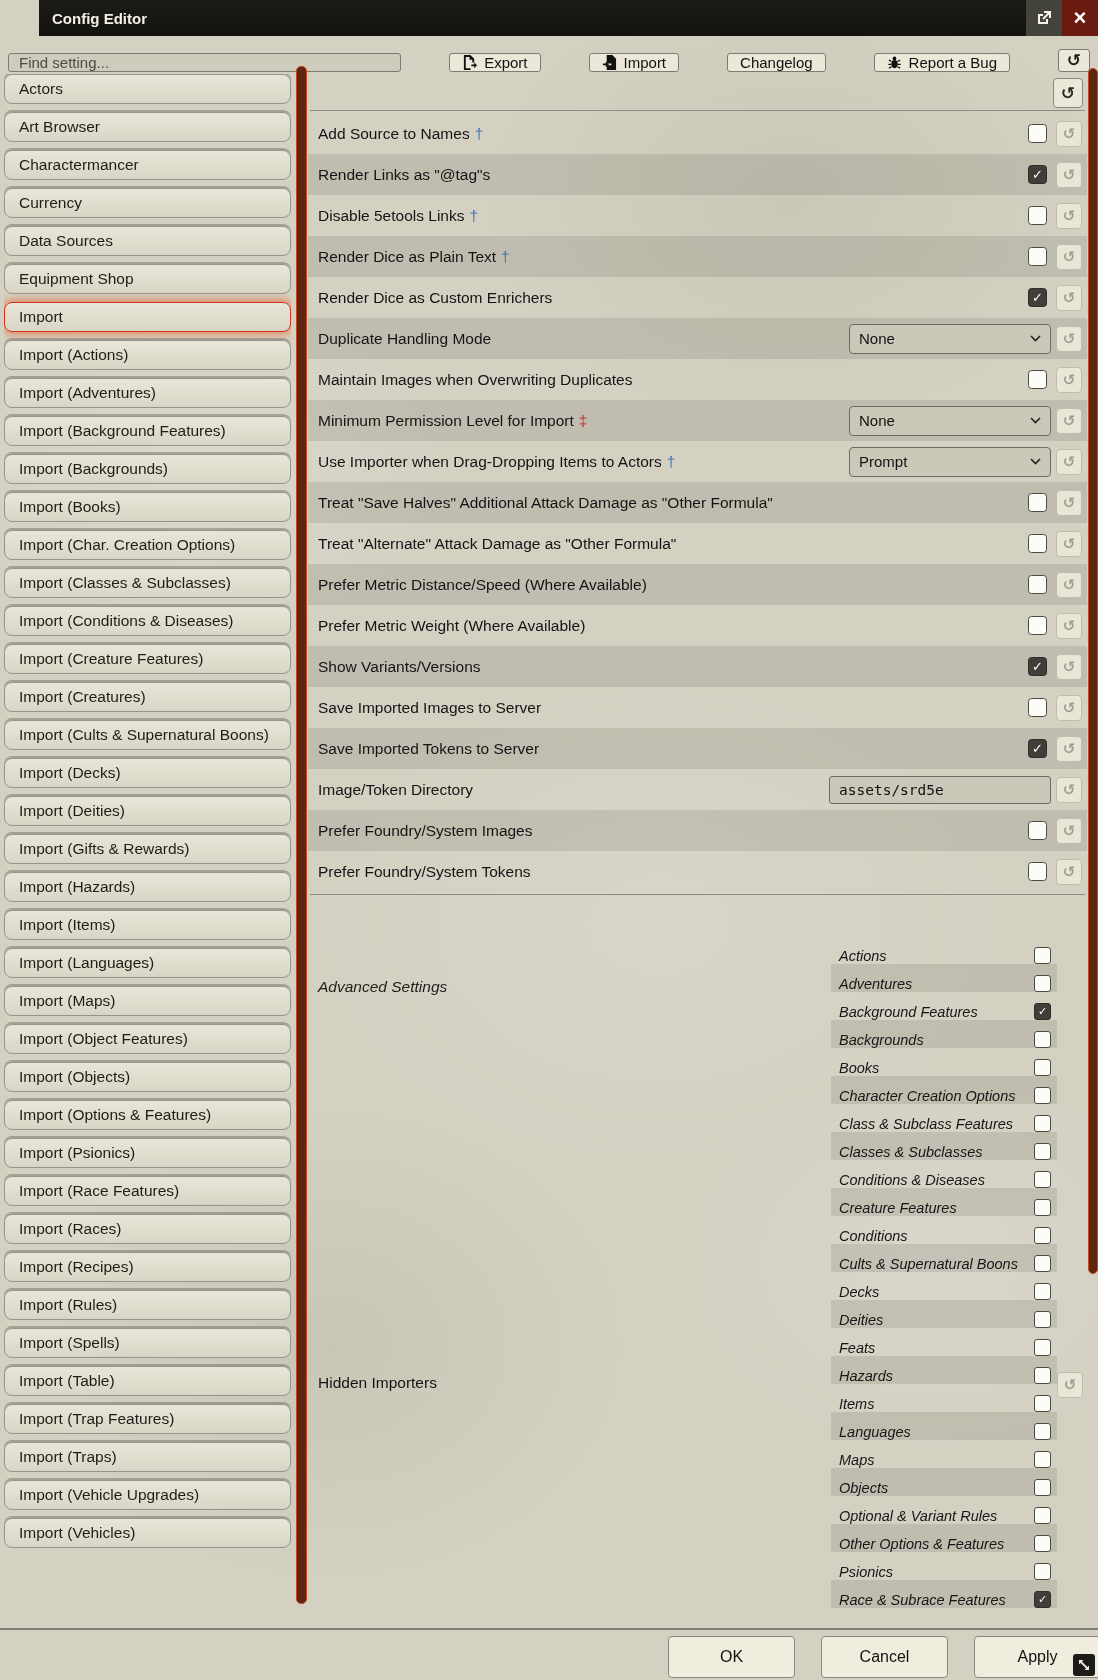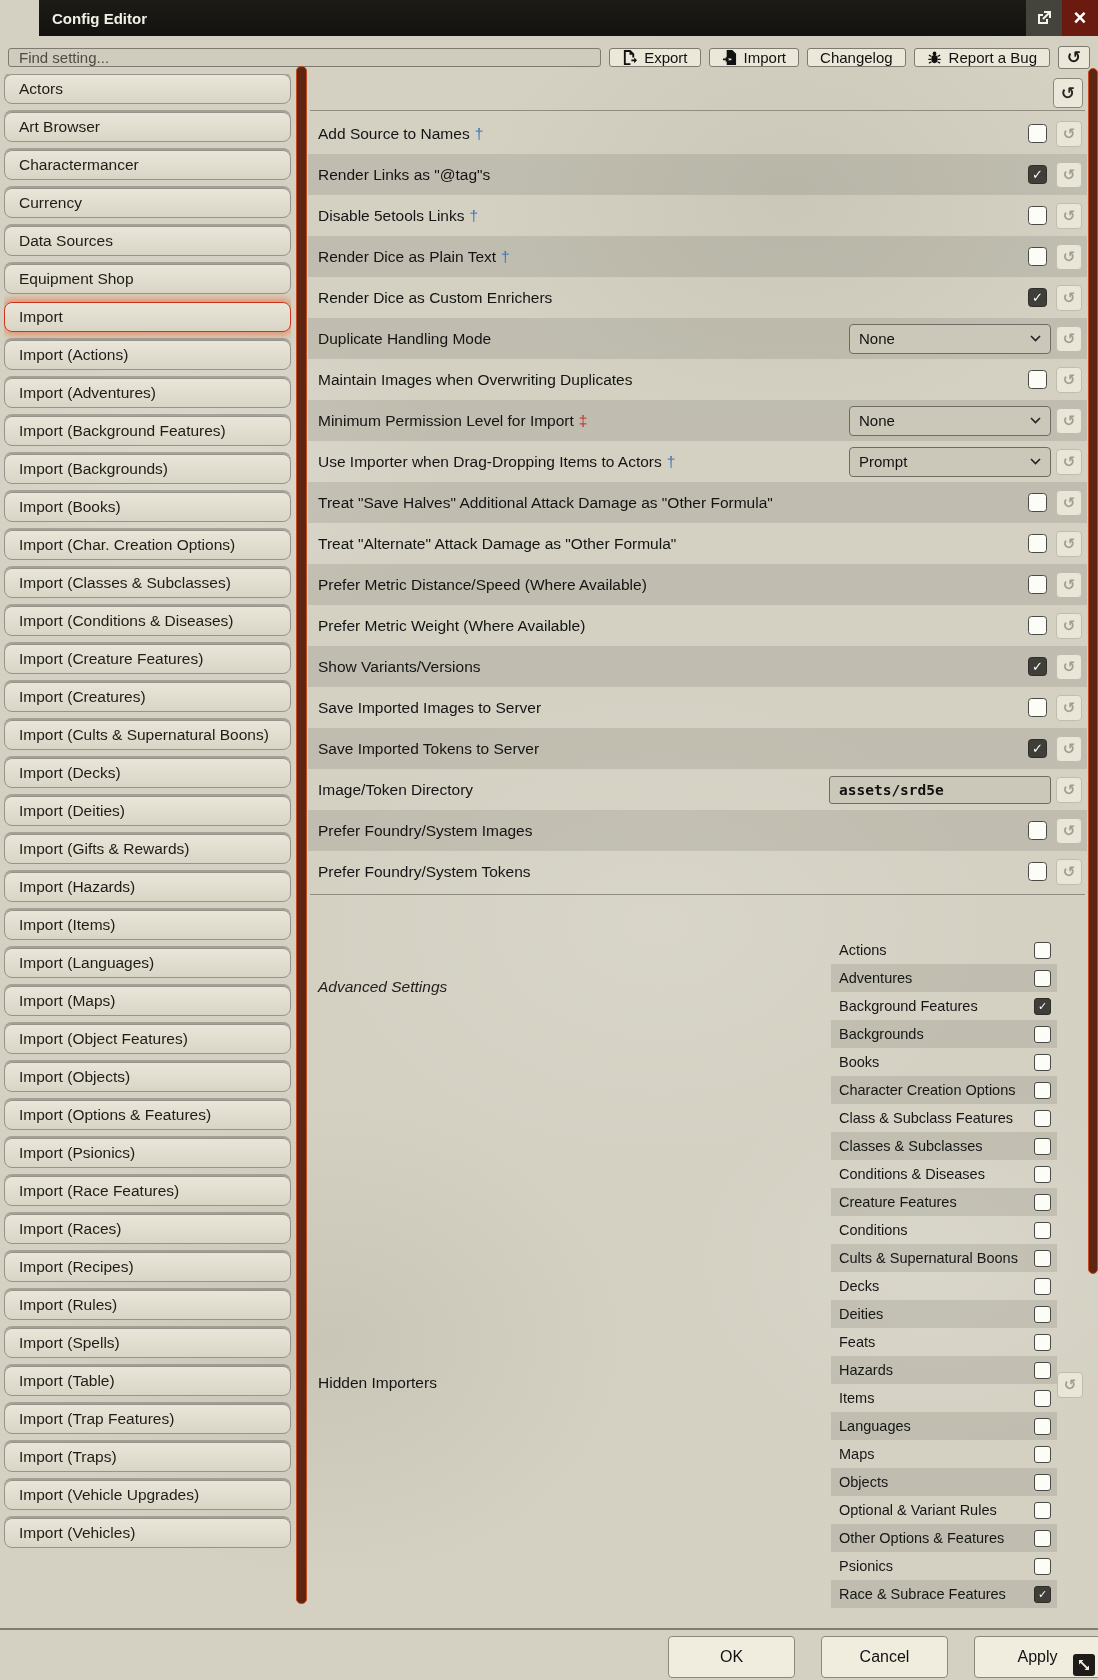--- a/index.html
+++ b/index.html
@@ -19,30 +19,30 @@
   .titlebar{
     position:absolute;left:0;top:0;right:0;height:36px;
     background:linear-gradient(0deg,#131210,#1c1b15);
     display:flex;align-items:center;margin-left:39px;
   }
   .titlebar .title{flex:1;color:#f2f0e6;font-size:15px;font-weight:bold;padding-left:13px;}
   .win-btn{width:36px;height:36px;display:flex;align-items:center;justify-content:center;cursor:pointer;}
   .popout-btn{background:#45443c;}
   .close-btn{background:#6b1a10;color:#fff;font-size:22px;font-weight:bold;line-height:1;}
   
-  .toolbar{position:absolute;left:8px;right:8px;top:42px;height:30px;display:flex;gap:8px;align-items:center;}
+  .toolbar{position:absolute;left:8px;right:8px;top:42px;height:30px;display:flex;align-items:flex-end;}
   .search-input{
     flex:1;min-width:0;background:#cfccbd;border:1px solid #7d7b6f;border-radius:3px;
     font-family:inherit;font-size:15px;color:#2b2a24;padding:0 10px;outline:none;
   }
   .search-input::placeholder{color:#4e4c44;opacity:1;}
   .tb-btn{
     display:flex;align-items:center;gap:7px;padding:0 12px;
     background:#ebe8d9;border:1px solid #7d7b6f;border-radius:3px;
-    font-size:15px;color:#111;cursor:pointer;white-space:nowrap;
+    font-size:15px;color:#111;cursor:pointer;white-space:nowrap;margin-left:48px;
   }
   .tb-reset{width:30px;padding:0;justify-content:center;font-size:17px;font-weight:bold;color:#1c1b16;}
   
   .content{position:absolute;left:0;right:0;top:64px;height:1550px;overflow:hidden;}
   .sidebar{position:absolute;left:4px;top:10px;width:287px;height:1540px;overflow:hidden;
            display:flex;flex-direction:column;gap:8px;}
   .side-item{
     height:28px;flex:0 0 28px;border-radius:8px;border:1px solid #96948a;
     background:linear-gradient(180deg,#e9e6d9 0%,#e0ddcf 55%,#d9d5c6 100%);
     box-shadow:0 -2px 0 rgba(105,103,92,.45);
@@ -92,26 +92,26 @@
   }
   .select{
     width:202px;height:30px;box-sizing:border-box;background:#cbc8ba;border:1px solid #6e6c62;border-radius:4px;
     display:flex;align-items:center;padding:0 9px;cursor:pointer;
   }
   .select .sel-val{flex:1;font-size:15px;color:#111;}
   .text-input{
     width:222px;height:28px;box-sizing:border-box;background:#cbc8ba;border:1px solid #6e6c62;border-radius:3px;
     display:flex;align-items:center;padding:0 9px;cursor:text;
   }
-  .text-input .mono{font-family:"DejaVu Sans Mono",monospace;font-size:14.5px;color:#111;font-weight:bold;}
+  .text-input .mono{font-family:"DejaVu Sans Mono",monospace;font-size:14.5px;color:#111;}
   .advanced-heading{
     position:absolute;left:10px;top:914px;font-size:15.5px;font-style:italic;color:#22211c;
   }
   .hidden-list{position:absolute;left:523px;top:872px;width:226px;}
-  .hi-row{height:28px;display:flex;align-items:center;padding:0 6px 0 8px;box-sizing:border-box;}
+  .hi-row{height:28px;display:flex;align-items:flex-end;padding:0 6px 0 8px;box-sizing:border-box;font-style:italic;}
   .hi-row.striped{background:rgba(80,78,66,.15);}
   .hi-label{flex:1;font-size:14.5px;color:#161616;}
   .hidden-label{position:absolute;left:10px;top:1310px;font-size:15.5px;color:#141414;}
   .hidden-reset{position:absolute;right:4px;top:1308px;}
   
   .footer{
     position:absolute;left:0;right:0;bottom:0;height:50px;border-top:2px solid #807e72;
   }
   .footer-buttons{position:absolute;left:668px;top:6px;display:flex;gap:26px;}
   .f-btn{

